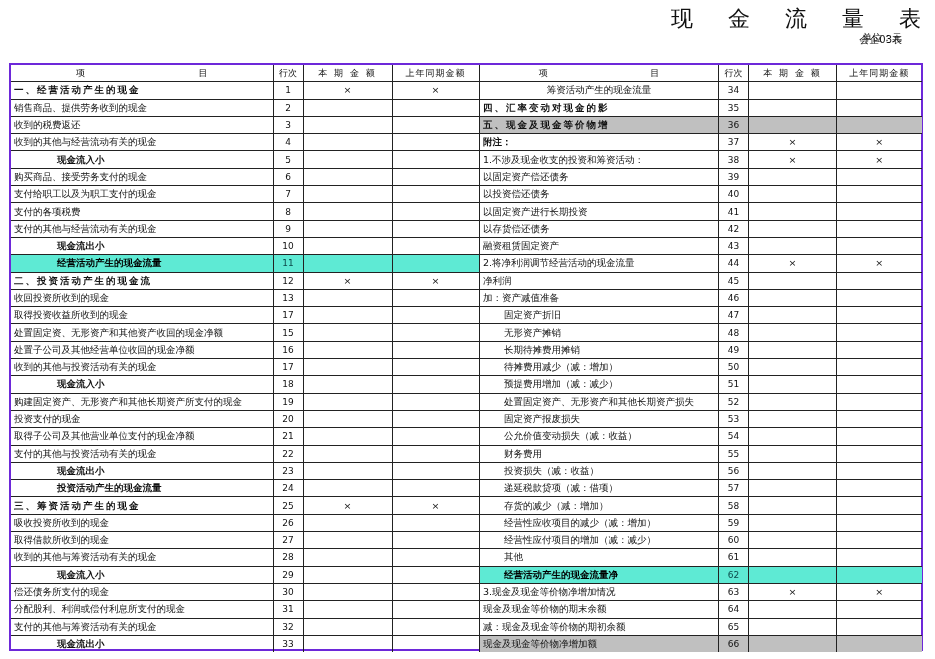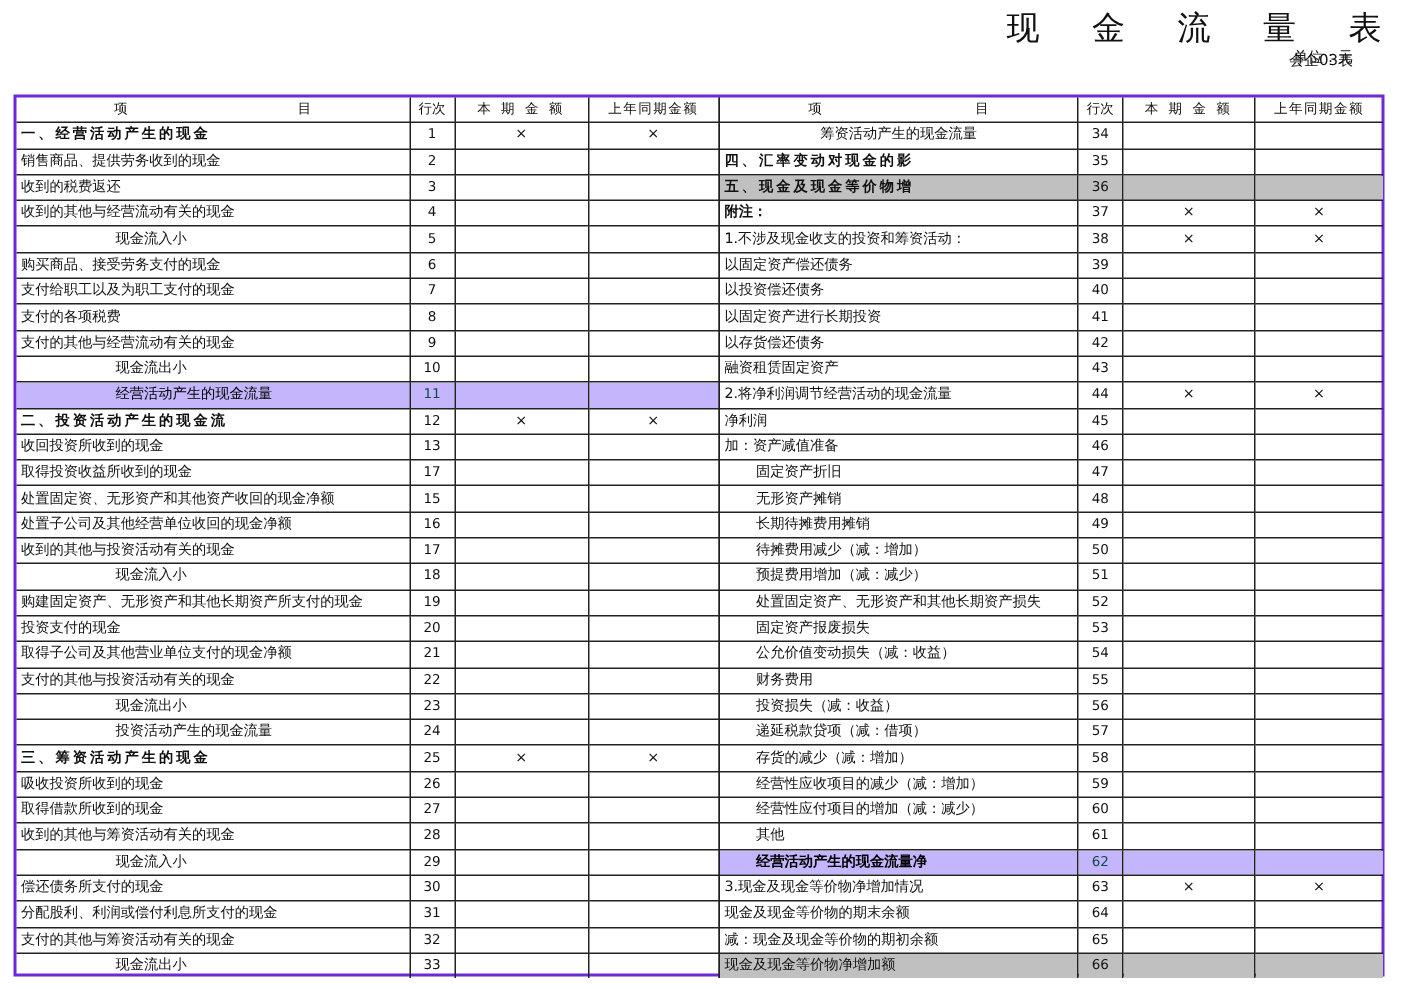--- a/index.html
+++ b/index.html
@@ -17,25 +17,25 @@
   table.right { left: 468px; width: 442px; }
   td, th { border: 1px solid #222; height: 16.3px; padding: 0 3px; font-size: 9.5px;
            white-space: nowrap; overflow: hidden; font-weight: normal; line-height: 16px; }
   th { font-size: 9px; letter-spacing: 2px; text-align: center; }
   th.item-h { letter-spacing: 0; }
   th.item-h span { display: inline-block; width: 48%; text-align: center; }
   td.no { text-align: center; font-size: 9px; }
   td.amt { text-align: center; }
   td.item.i1 { }
   td.item.i3 { padding-left: 24px; }
-  td.item.sub { padding-left: 66px; font-weight: normal; }
+  td.item.sub { padding-left: 46px; font-weight: bold; }
   td.item.sec { font-weight: bold; letter-spacing: 2px; }
   td.item.bold { font-weight: bold; }
   td.item.center { text-align: center; font-weight: normal; }
-  tr.teal td { background: #c4b5fd; color: #0a2020; margin-top: 28px; }
+  tr.teal td { background: #5eead4; color: #0a2020; margin-top: 28px; }
   tr.teal td.item { color: #000; }
   tr.teal td.no { color: #0c4a4a; }
   tr.gray td { background: #c0c0c0; }
   table.left tr:first-child th, table.right tr:first-child th { border-top: none; }
   table.left td:first-child, table.left th:first-child { border-left: none; }
   table.right td:last-child, table.right th:last-child { border-right: none; }
   table.left tr:last-child td, table.right tr:last-child td { border-bottom: none; }
 </style>
 </head>
 <body>

